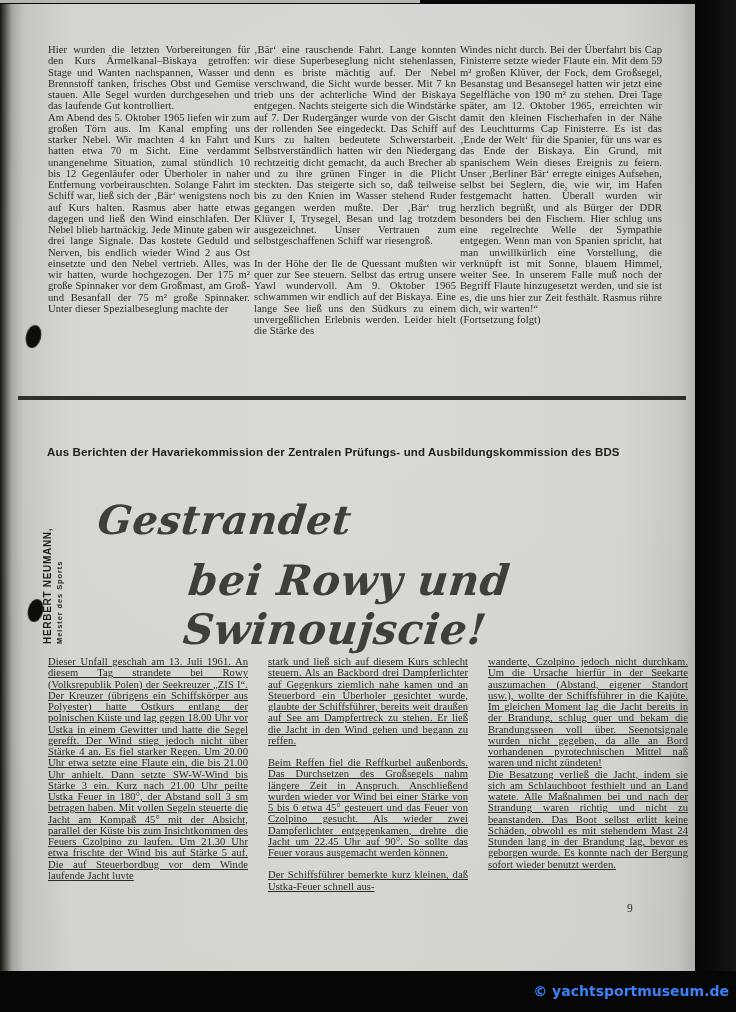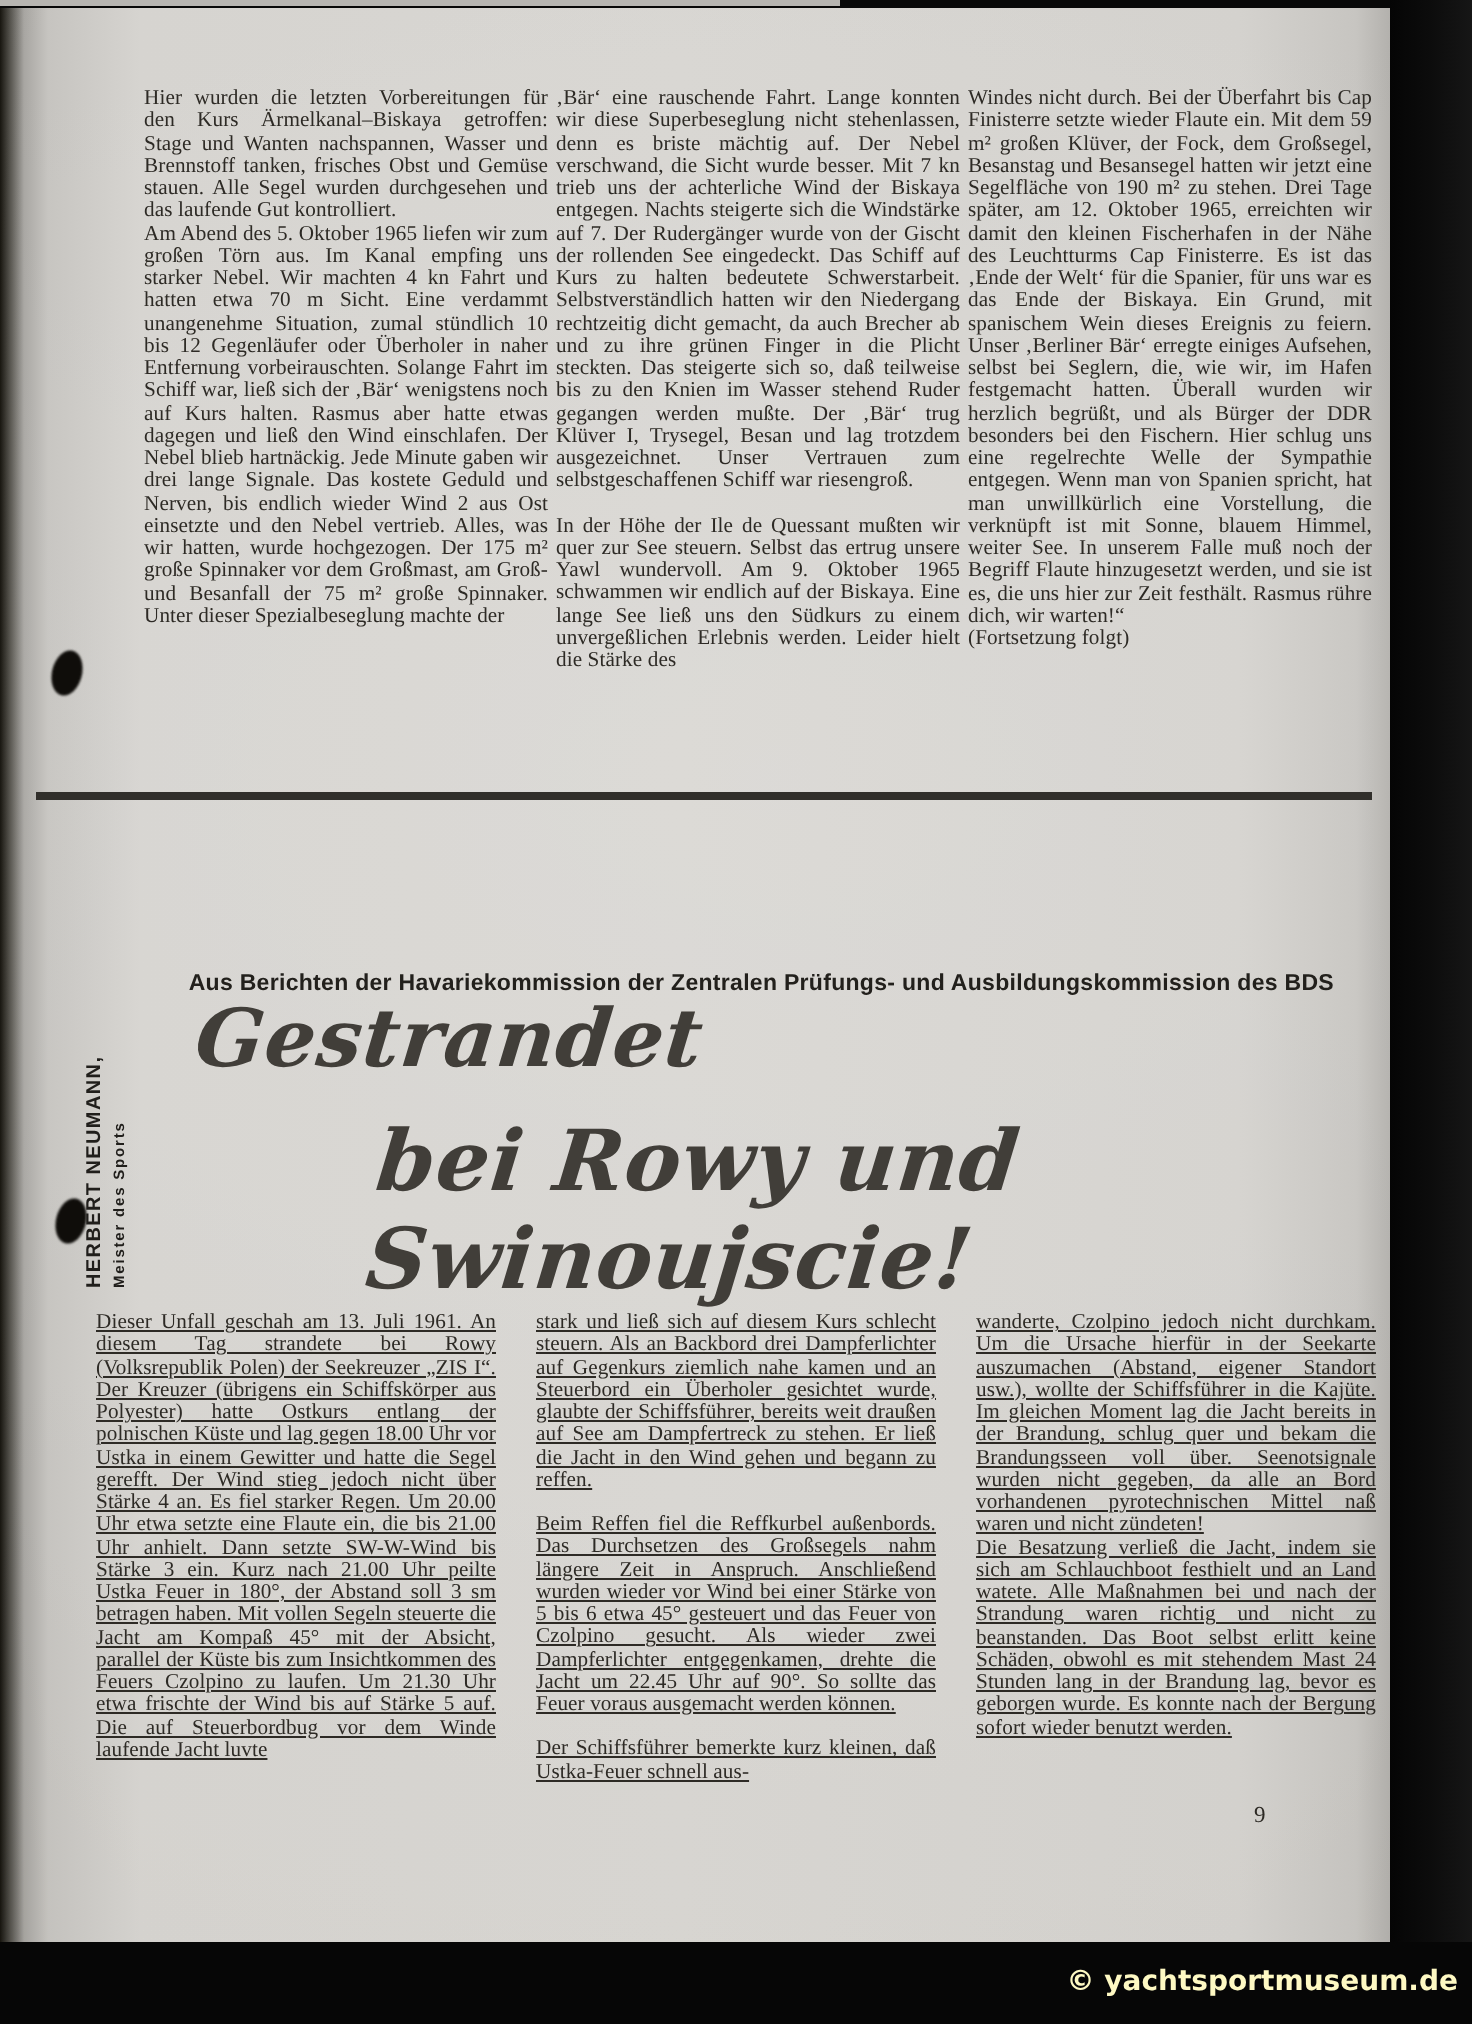--- a/index.html
+++ b/index.html
@@ -16,52 +16,52 @@
     background-blend-mode:overlay,normal;
   }
   .paper-top-sliver{position:absolute;left:0;top:0;width:420px;height:3px;background:#b7b5b1;}
   .right-band{position:absolute;right:0;top:0;width:41px;height:1012px;background:linear-gradient(90deg,#050505 0,#0c0c0c 20px,#161616 41px);}
   .bottom-band{position:absolute;left:0;top:971px;width:736px;height:41px;background:#060606;}
   .punch-hole{position:absolute;width:15px;height:23px;border-radius:50%;background:#0f0d0a;filter:blur(0.6px);transform:rotate(14deg);}
   .hole-1{left:26px;top:325px;}
   .hole-2{left:28px;top:599px;}
 
   .cols{position:absolute;display:flex;}
-  .cols-top{left:48px;top:44px;width:636px;gap:4px;margin-left:24px;}
+  .cols-top{left:48px;top:44px;width:636px;gap:4px;}
   .cols-bottom{left:48px;top:656px;width:640px;gap:20px;}
   .col{width:202px;font-size:10.6px;line-height:11.25px;text-align:justify;color:#2d2a25;letter-spacing:0.05px;}
   .cols-bottom .col{width:200px;text-decoration:underline;}
   .col p{margin:0;}
   .col p.gap{margin-top:11px;}
   .continuation{text-align:left;margin-top:14px;padding-right:12px;}
 
   .rule{position:absolute;left:18px;top:396px;width:668px;height:4px;background:#312f2b;}
 
   .kicker{
-    position:absolute;left:47px;top:486px;width:620px;
+    position:absolute;left:47px;top:446px;width:620px;
     font-family:"Liberation Sans",sans-serif;font-weight:bold;font-size:11.5px;
-    color:#22201c;letter-spacing:0.15px;text-align:right;
+    color:#22201c;letter-spacing:0.15px;
   }
   .byline{
     position:absolute;left:42px;top:644px;width:150px;
     transform:rotate(-90deg);transform-origin:0 0;
     font-family:"Liberation Sans",sans-serif;color:#201e1b;
   }
   .byline-name{font-weight:bold;font-size:10px;letter-spacing:0.7px;}
   .byline-title{font-weight:bold;font-size:7.5px;letter-spacing:0.9px;margin-top:2px;}
 
   .headline{position:absolute;font-family:"DejaVu Serif",serif;font-style:italic;font-weight:bold;color:#413e39;}
   .headline-1{left:98px;top:496px;font-size:40px;transform:skewX(-6deg);letter-spacing:0.5px;}
   .headline-2{left:186px;top:556px;font-size:42px;transform:skewX(-6deg);letter-spacing:0.5px;}
 
   .pagenum{position:absolute;left:627px;top:902px;font-size:11.5px;color:#2d2a25;}
 
   .watermark{
     position:absolute;right:7px;top:983px;
-    font-family:"DejaVu Sans",sans-serif;font-weight:bold;font-size:14px;color:#fef9c3;
+    font-family:"DejaVu Sans",sans-serif;font-weight:bold;font-size:14px;color:#3b82f6;
   }
 </style>
 </head>
 <body>
 
 <div class="stage">
 
   <div class="paper"></div>
   <div class="paper-top-sliver"></div>
   <div class="right-band"></div>

